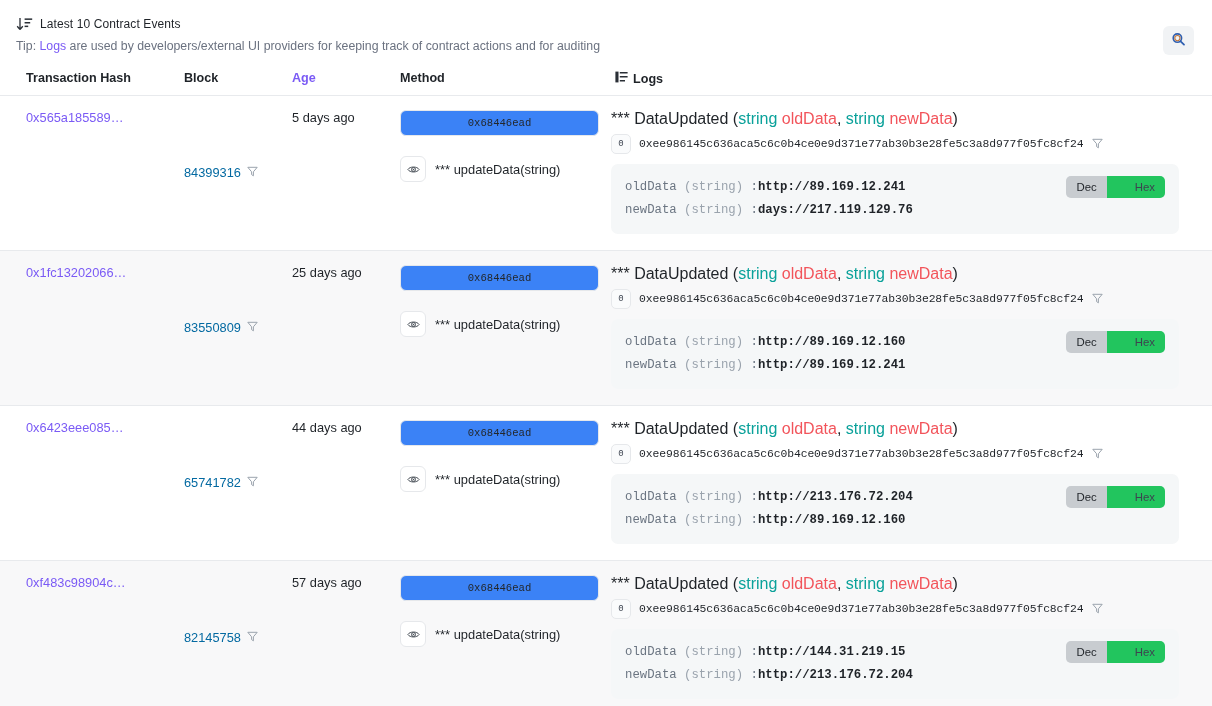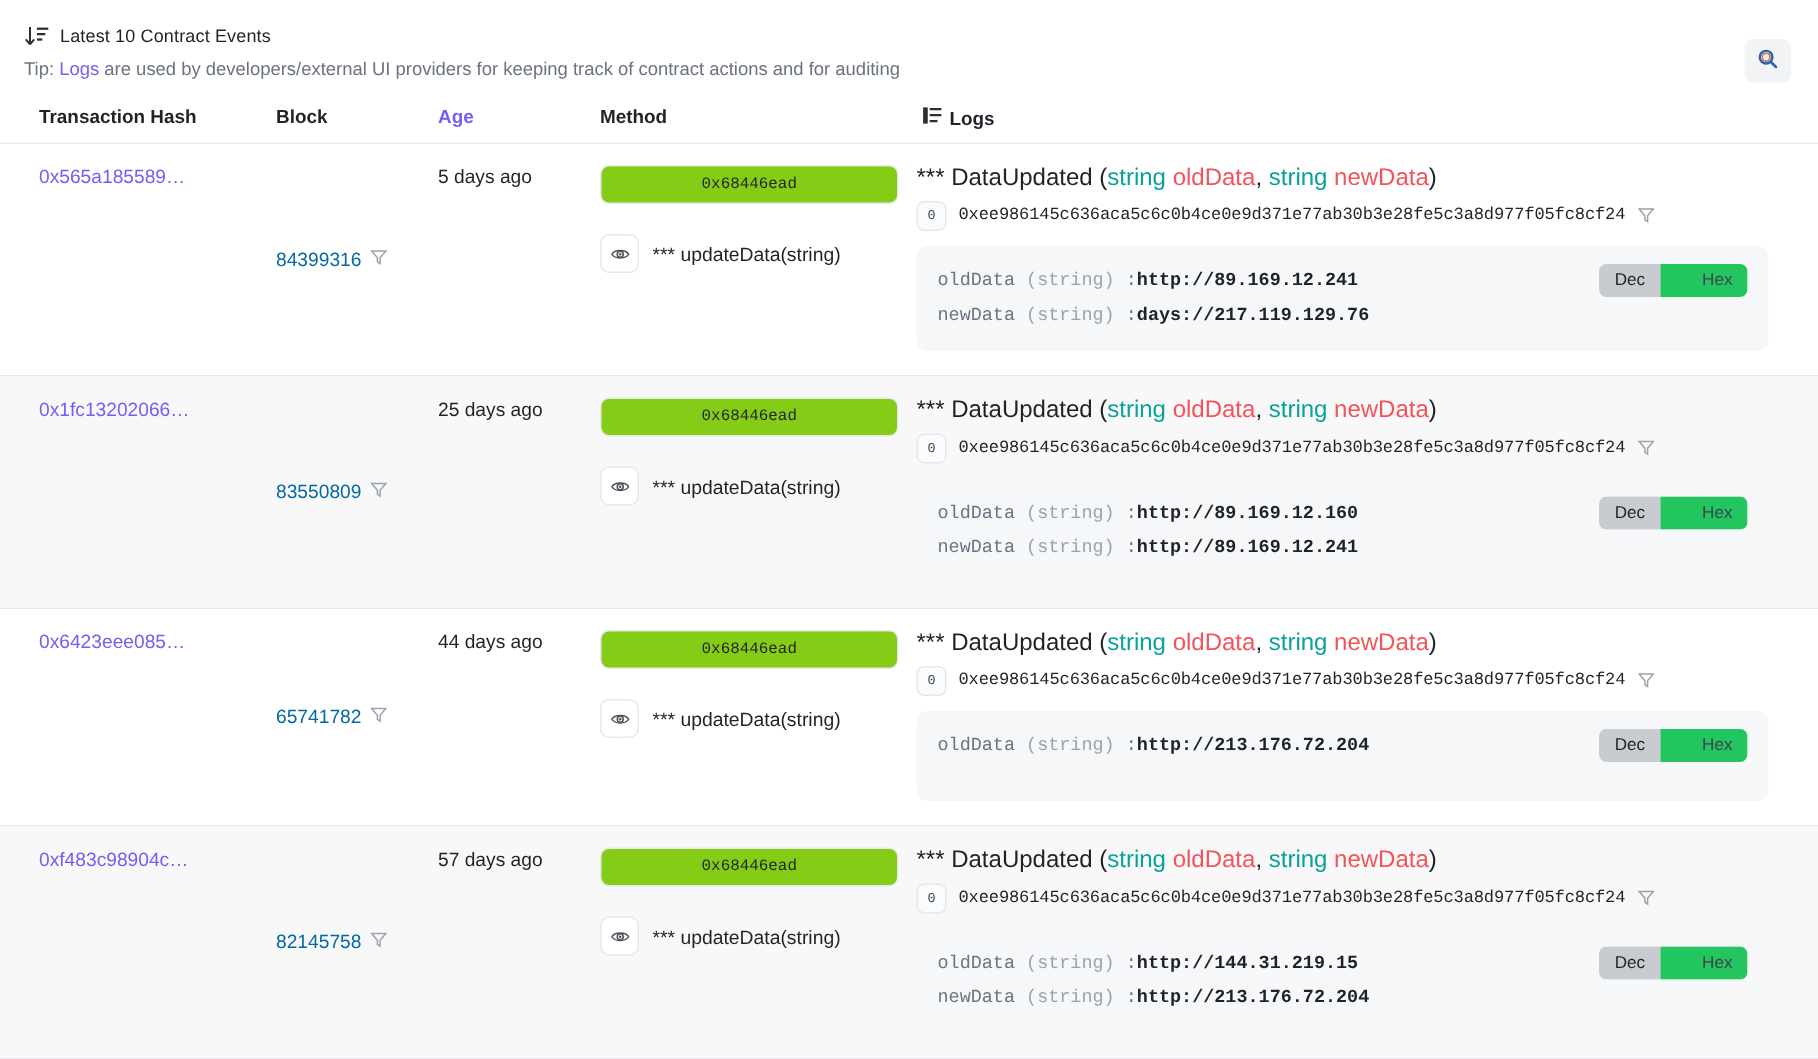--- a/index.html
+++ b/index.html
@@ -50,21 +50,21 @@
   .row:last-child { border-bottom: none; }
 
   .cell { padding-left: 10px; font-size: 12.8px; }
   .tx-hash { color: #7a5af5; text-decoration: none; cursor: pointer; white-space: nowrap; }
   .block-cell { display: flex; align-items: center; gap: 6px; }
   .block-link { color: #0369a1; text-decoration: none; cursor: pointer; }
   .age-cell { color: #1f2328; }
 
   .method-chip {
     display: block; width: 199px; height: 26px; line-height: 24px;
-    border: 1px solid #e6e8eb; border-radius: 6px; background: #84cc16;
+    border: 1px solid #e6e8eb; border-radius: 6px; background: #3b82f6;
     font-family: "Liberation Mono", monospace; font-size: 10.6px;
     color: #23272b; text-align: center; cursor: pointer;
   }
   .method-fn { display: flex; align-items: center; gap: 9px; margin-top: 20px; }
   .eye-box {
     width: 26px; height: 26px; border: 1px solid #e6e8eb; border-radius: 6px;
     background: #ffffff; display: flex; align-items: center; justify-content: center;
     cursor: pointer; flex: none;
   }
   .fn-label { font-size: 12.9px; color: #1f2328; }
@@ -350,20 +350,25 @@
               </svg>
             </span>
           </div>
 
           <div class="databox">
             <div class="dline">
               <span class="dkey">oldData</span>
               <span class="dtype">(string)</span>
               <span class="dcolon">:</span><span class="dval">http://213.176.72.204</span>
             </div>
+            <div class="dline">
+              <span class="dkey">newData</span>
+              <span class="dtype">(string)</span>
+              <span class="dcolon">:</span><span class="dval">http://89.169.12.160</span>
+            </div>
             <div class="toggle">
               <span class="on">Dec</span>
               <span class="off">Hex</span>
             </div>
           </div>
         </div>
 
       </div>
     </div>
   </div>

